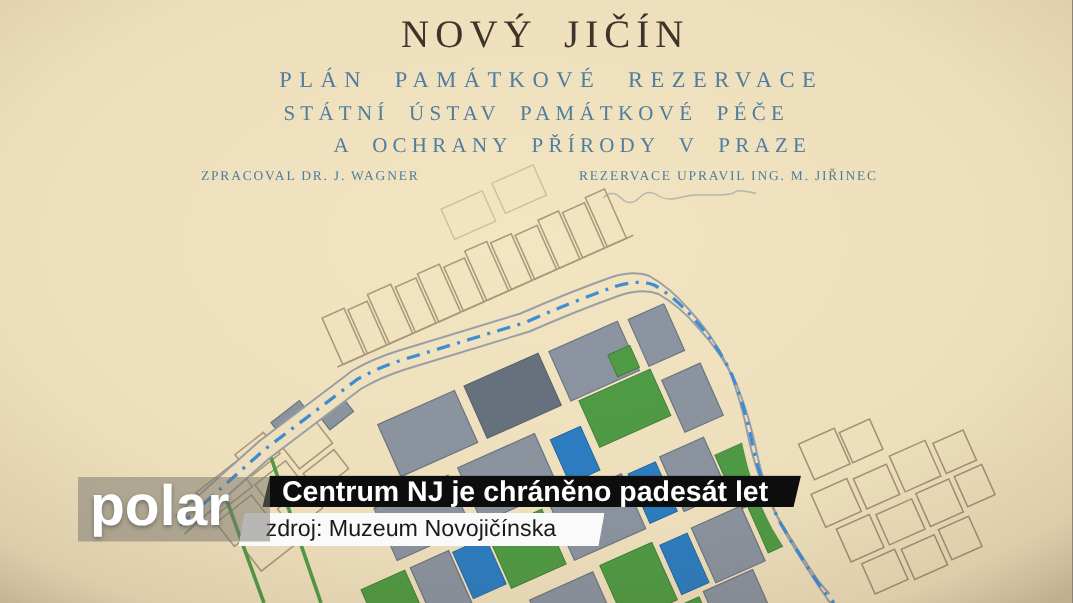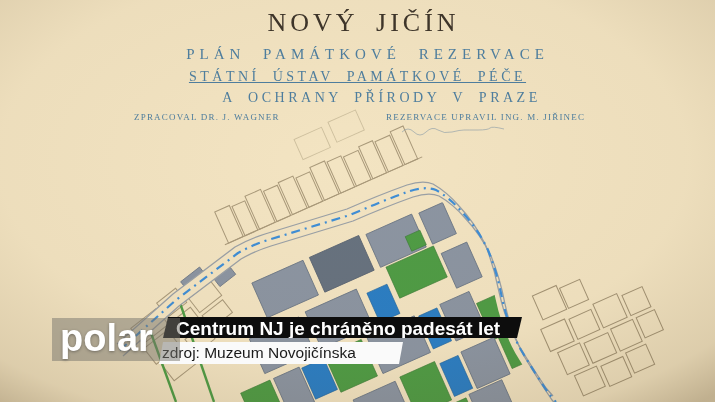--- a/index.html
+++ b/index.html
@@ -24,45 +24,45 @@
   .gstreet{fill:none;stroke:var(--garden-green,#4f9c45);stroke-width:2.4;}
   .squiggle{fill:none;stroke:#7e94a6;stroke-width:1;opacity:.55;}
 
   
   .titles{position:absolute;left:0;top:0;width:715px;color:var(--title-ink,#3e352a);
     font-family:"Liberation Serif",serif;text-align:center;pointer-events:none;}
   .t-main{position:absolute;left:0;right:0;top:8px;font-size:26px;letter-spacing:4px;word-spacing:7px;
     transform:translateX(6px);color:var(--title-ink,#3e352a);}
   .t-sub{position:absolute;left:0;right:0;color:var(--lettering-blue,#4e7d9d);}
   .t-sub1{top:46px;font-size:15px;letter-spacing:5px;word-spacing:9px;transform:translateX(10px);}
-  .t-sub2{top:69px;font-size:14px;letter-spacing:3.5px;word-spacing:6px;text-decoration:underline;}
+  .t-sub2{top:69px;font-size:14px;letter-spacing:3.5px;word-spacing:6px;}
   .t-sub3{top:90px;font-size:14px;letter-spacing:3.5px;word-spacing:6px;margin-left:48px;}
   .t-credit{position:absolute;top:112px;font-size:9px;letter-spacing:1.2px;white-space:nowrap;
     color:var(--lettering-blue,#4e7d9d);}
   .t-credit-left{left:134px;}
   .t-credit-right{left:386px;}
 
   
   .logo-box{position:absolute;left:52px;top:318px;width:128px;height:43px;
     background:rgba(118,115,108,.5);z-index:4;}
   .logo-text{position:absolute;left:8px;top:0;line-height:41px;font-size:38px;font-weight:bold;
     color:var(--logo-text-color,#ffffff);letter-spacing:0;
     text-shadow:0 1px 3px rgba(40,40,40,.45);}
 
   
   .banner{position:absolute;left:0;top:0;z-index:3;}
-  .bar-black{position:absolute;left:158px;top:317px;width:364px;height:21px;
+  .bar-black{position:absolute;left:170px;top:317px;width:364px;height:21px;
     background:var(--banner-bg,#0d0d0d);
     clip-path:polygon(10px 0,100% 0,calc(100% - 5px) 100%,5px 100%);}
   .bar-black span{display:block;padding-left:18px;line-height:24px;font-size:19px;font-weight:bold;
     color:var(--banner-text,#ffffff);white-space:nowrap;}
   .bar-white{position:absolute;left:158px;top:342px;width:245px;height:22px;
     background:var(--source-bg,#fafafa);
     clip-path:polygon(5px 0,100% 0,calc(100% - 4px) 100%,1px 100%);}
-  .bar-white span{display:block;padding-left:4px;line-height:21px;font-size:15.5px;
+  .bar-white span{display:block;padding-left:19px;line-height:21px;font-size:15.5px;
     color:var(--source-text,#1a1a1a);white-space:nowrap;}
 </style>
 </head>
 <body>
 
 <div class="stage">
 
   <svg class="map-svg" viewBox="0 0 715 402" xmlns="http://www.w3.org/2000/svg" aria-hidden="true">
     <defs>
       <path id="bp" d="M120,350 L176,300 L238,253 Q252,245 268,240 L350,215 Q382,201 410,191 Q426,186 436,190 Q450,198 462,212 Q478,229 488,250 Q497,272 502,298 Q508,326 521,350 Q536,375 549,394 L556,402"></path>

